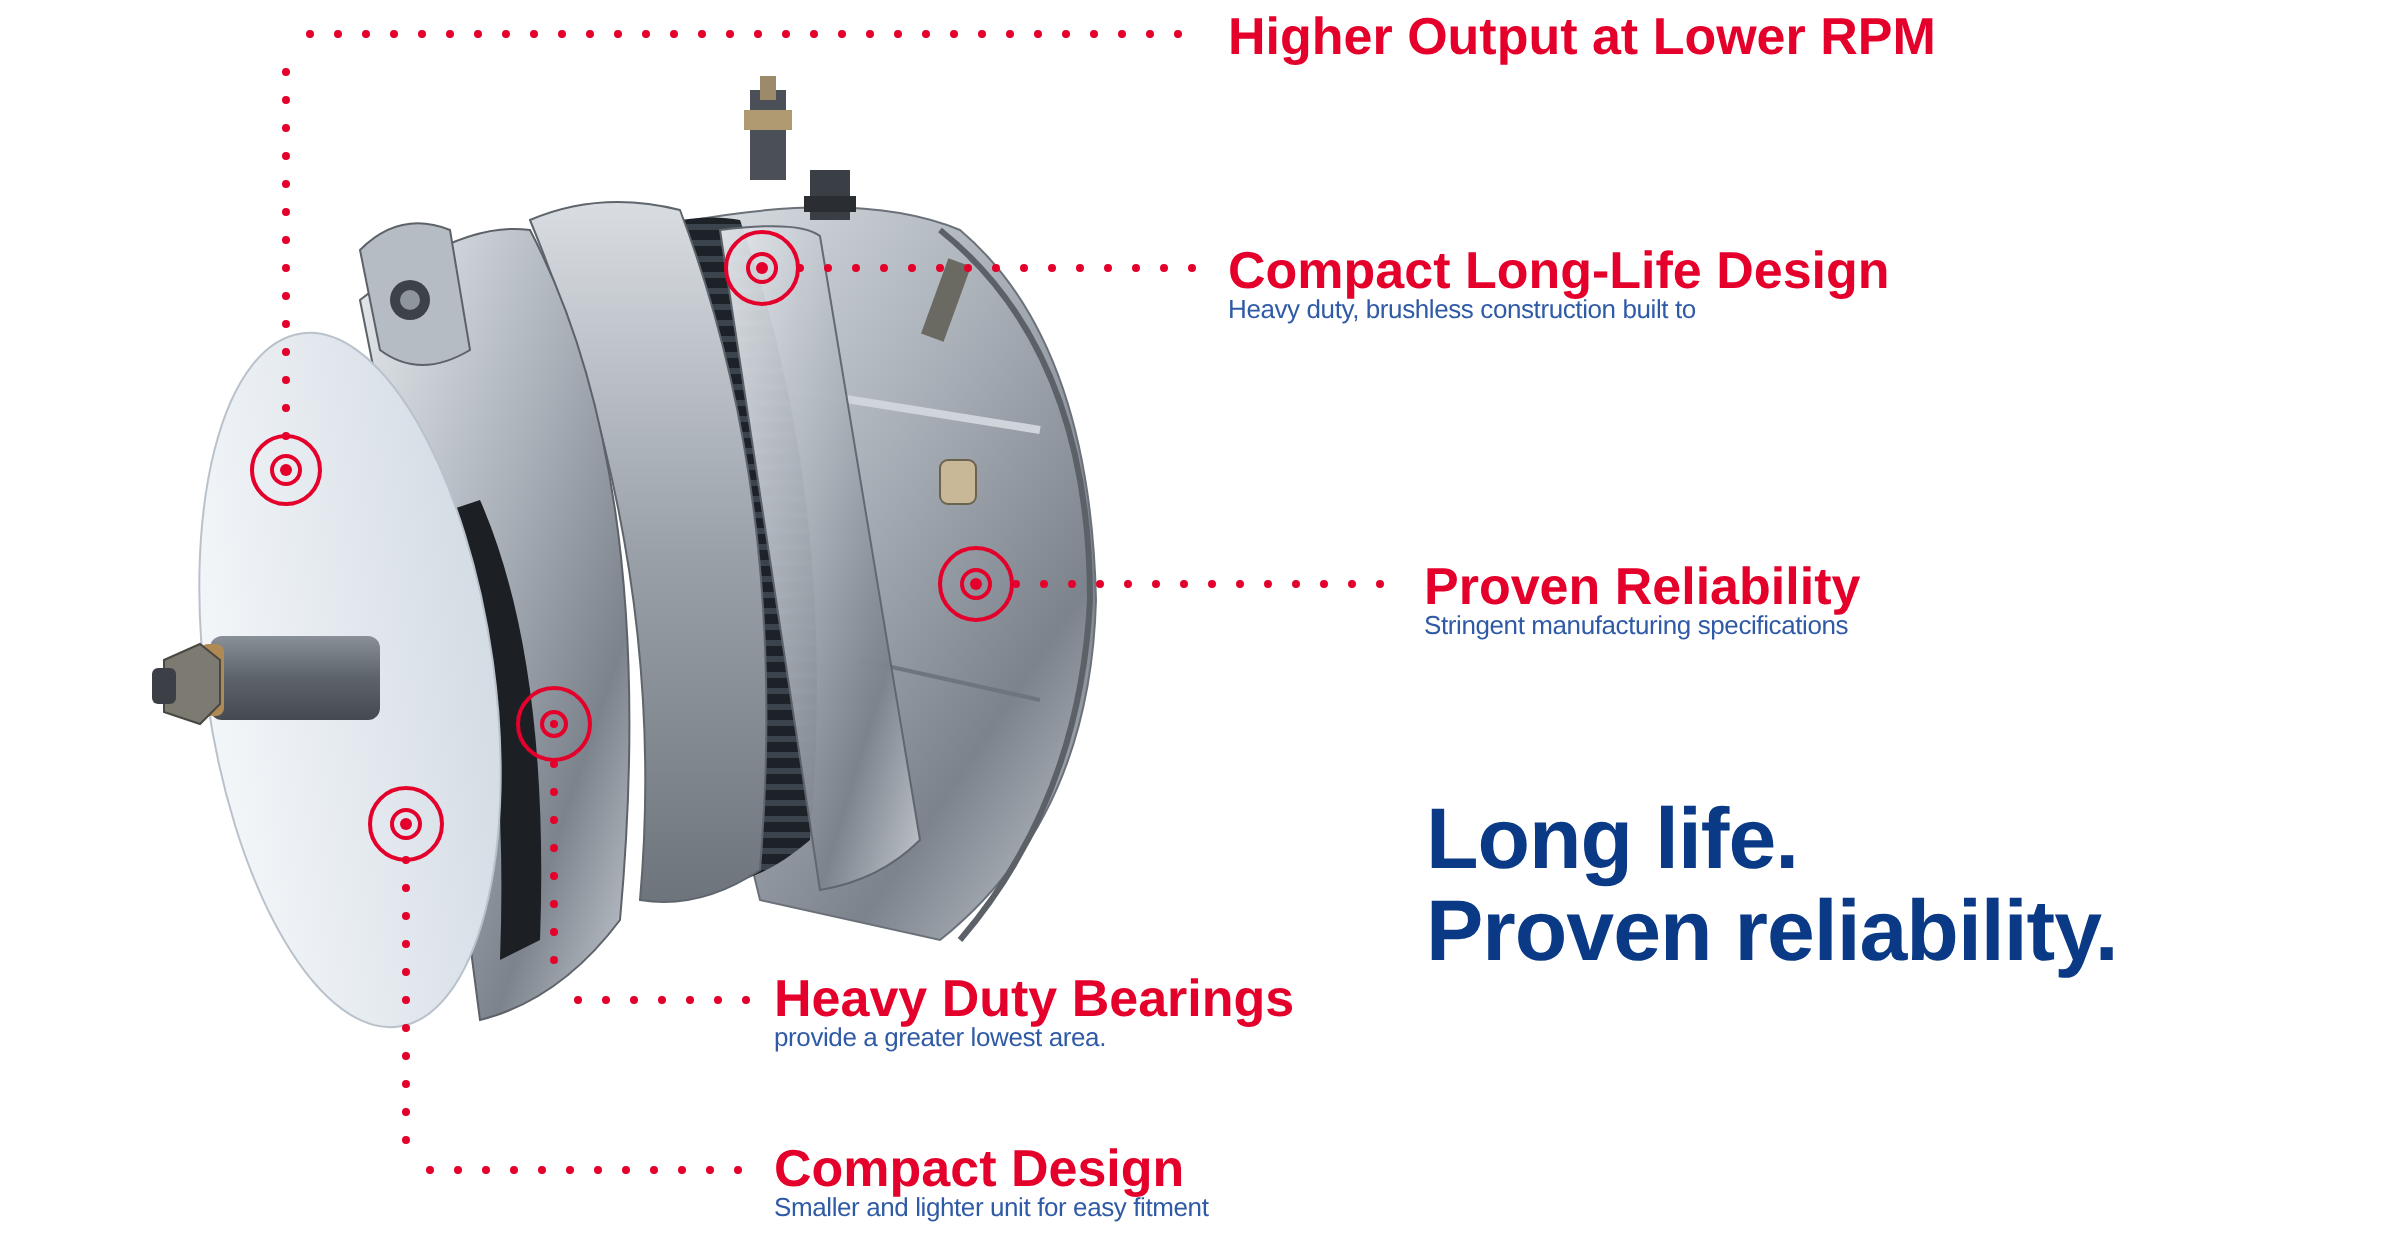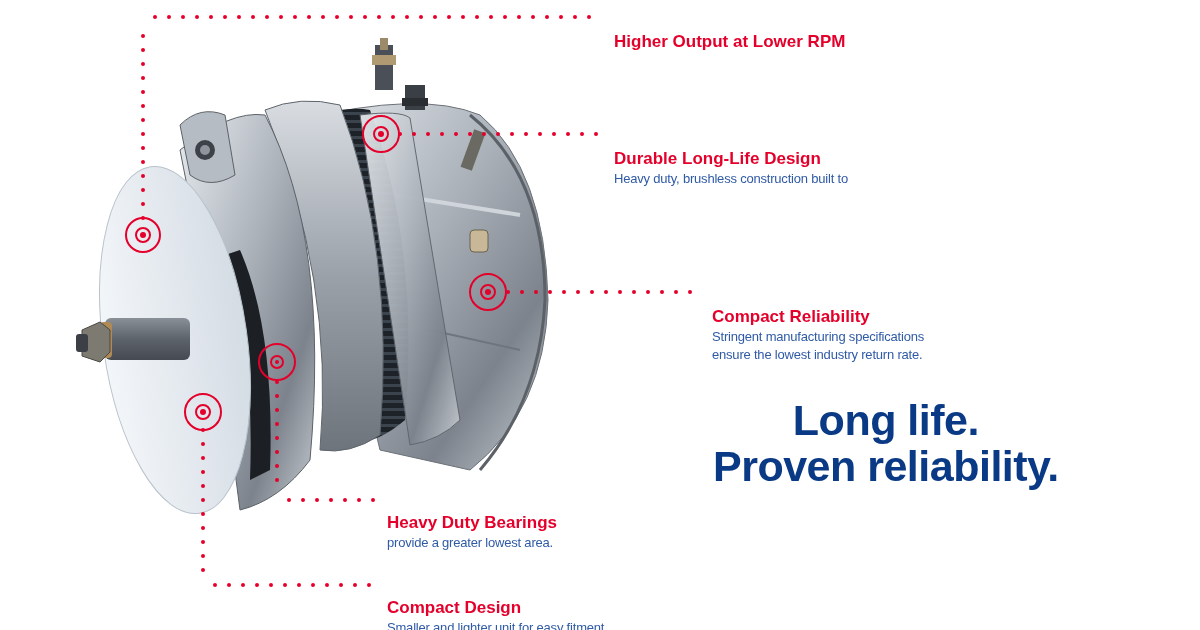--- a/index.html
+++ b/index.html
@@ -1,23 +1,23 @@
 <!DOCTYPE html>
 <html><head>
   <meta charset="utf-8">
   <style>
     html, body { margin: 0; padding: 0; background: #ffffff; }
     body { width: 1200px; height: 630px; position: relative; overflow: hidden; font-family: "Liberation Sans", sans-serif; }
     .canvas { position: absolute; left: 0; top: 0; width: 1200px; height: 630px; }
     svg.art { position: absolute; left: 0; top: 0; }
     .feature { position: absolute; }
-    .feature .title { color: #e4002b; font-weight: bold; font-size: 17px; line-height: 22px; white-space: nowrap; margin-top: 24px; }
+    .feature .title { color: #e4002b; font-weight: bold; font-size: 26px; line-height: 22px; white-space: nowrap; }
     .feature .desc { color: #2f5aa6; font-size: 13px; line-height: 18px; white-space: nowrap; font-stretch: condensed; letter-spacing: -0.2px; }
     .tagline { position: absolute; left: 713px; top: 397px; color: #0a3a85; font-weight: bold; font-size: 43px; line-height: 46px; letter-spacing: -0.5px; }
-    .tagline div { white-space: nowrap; text-align: center; }
+    .tagline div { white-space: nowrap; }
   </style>
 </head>
 <body>
 
 <div class="canvas">
 
   <svg class="art" width="1200" height="630" viewBox="0 0 1200 630">
     <defs>
       <linearGradient id="metal" x1="0" y1="0" x2="1" y2="1">
         <stop offset="0" stop-color="#e7ebef"></stop>
@@ -136,28 +136,27 @@
         <circle cx="203" cy="412" r="3" fill="#e4002b"></circle>
       </g>
     </g>
   </svg>
 
   <div class="feature" style="left:614px; top:7px;">
     <div class="title">Higher Output at Lower RPM</div>
   </div>
 
   <div class="feature" style="left:614px; top:124px;">
-    <div class="title">Durable Long-Life Design</div>
+    <div class="title">Compact Long-Life Design</div>
     <div class="desc">Heavy duty, brushless construction built to</div>
   </div>
 
   <div class="feature" style="left:712px; top:282px;">
-    <div class="title">Compact Reliability</div>
+    <div class="title">Proven Reliability</div>
     <div class="desc">Stringent manufacturing specifications</div>
-    <div class="desc">ensure the lowest industry return rate.</div>
   </div>
 
   <div class="feature" style="left:387px; top:488px;">
     <div class="title">Heavy Duty Bearings</div>
     <div class="desc">provide a greater lowest area.</div>
   </div>
 
   <div class="feature" style="left:387px; top:573px;">
     <div class="title">Compact Design</div>
     <div class="desc">Smaller and lighter unit for easy fitment</div>

